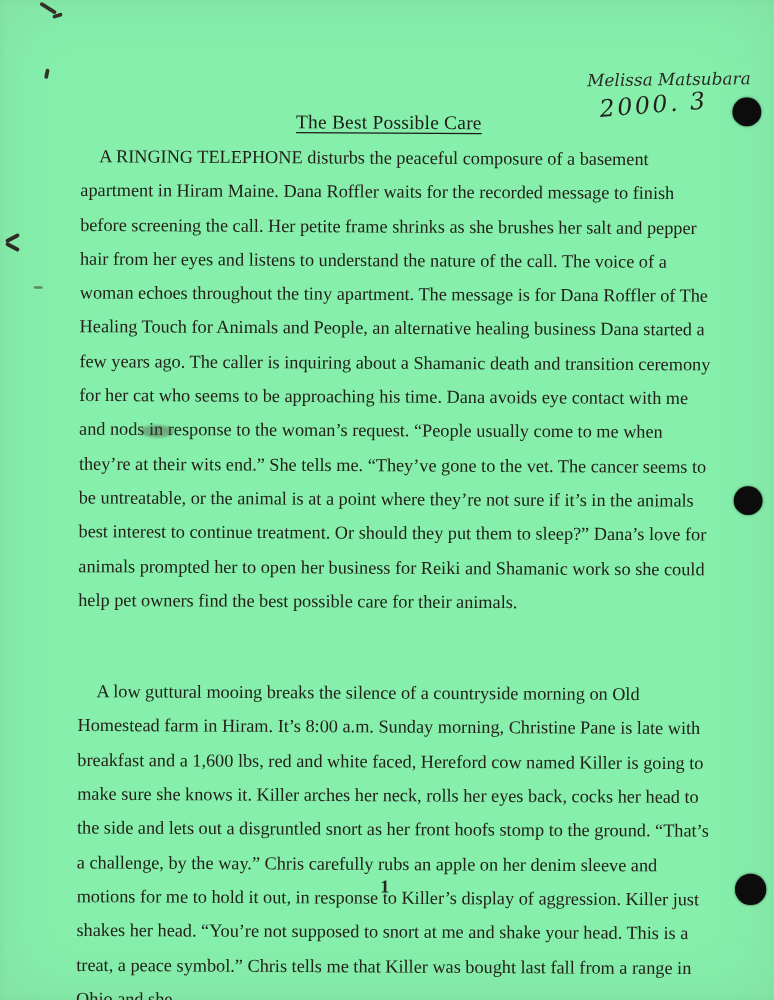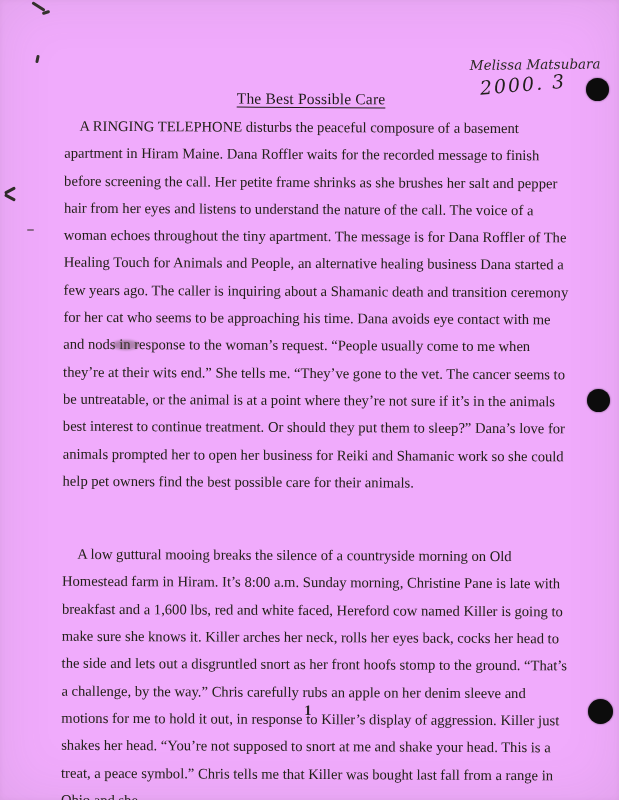--- a/index.html
+++ b/index.html
@@ -6,21 +6,21 @@
     margin: 0;
     padding: 0;
     width: 619px;
     height: 800px;
     overflow: hidden;
     background: #e9e8e4;
   }
   .page {
     position: absolute;
     inset: 0;
-    background: #f0abfc;
+    background: #86efac;
     box-shadow: inset 0 0 55px rgba(90,85,75,0.10), inset 0 0 6px rgba(0,0,0,0.05);
     font-family: "Liberation Serif", serif;
     color: #211f1c;
   }
   .content {
     position: absolute;
     inset: 0;
     transform: rotate(0.3deg);
     transform-origin: 50% 50%;
   }

